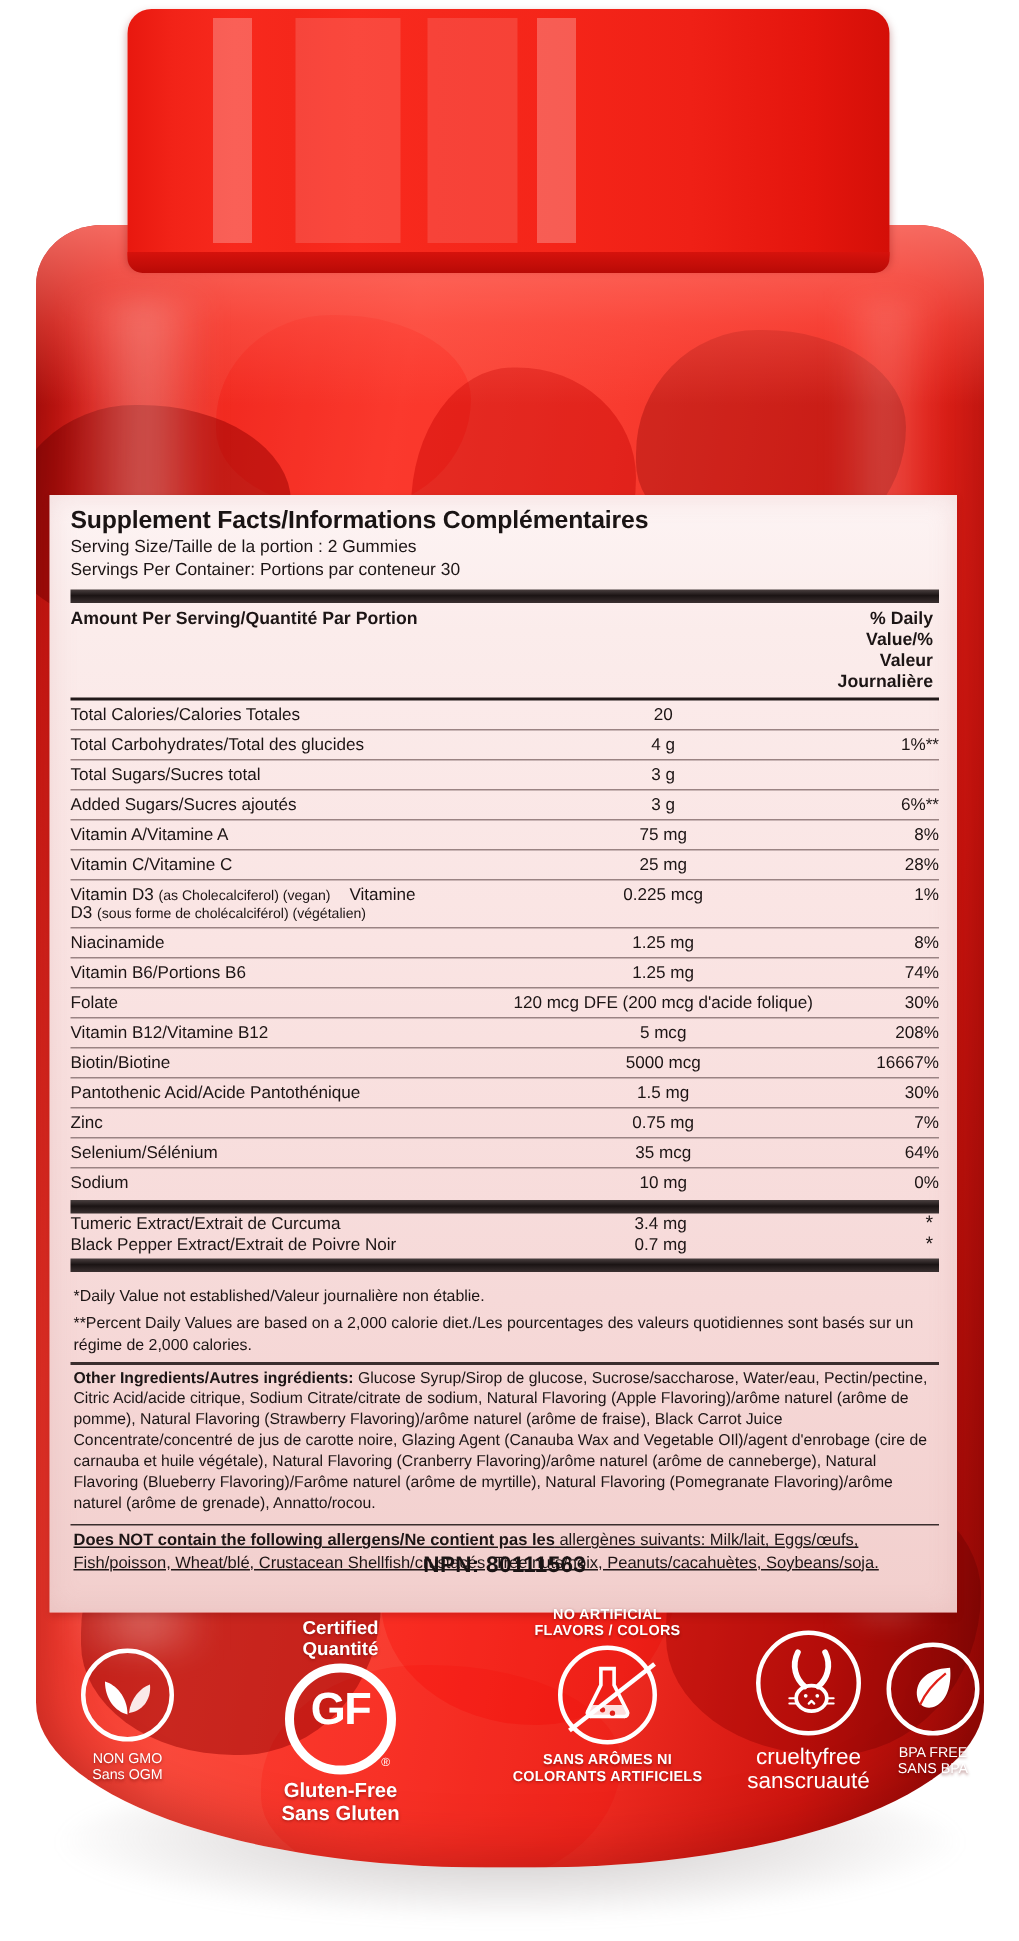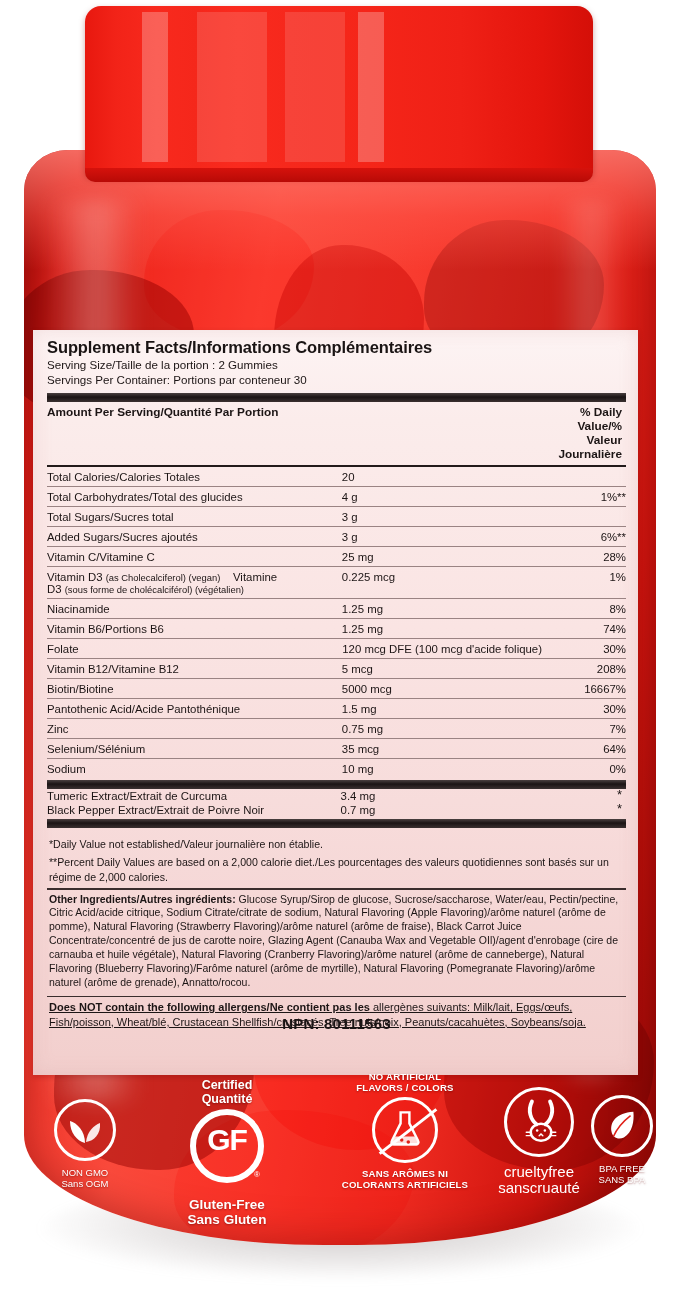--- a/index.html
+++ b/index.html
@@ -77,21 +77,21 @@
 
   .bar-thick{height:9px;background:linear-gradient(180deg,#4a4040 0%,#1b1414 45%,#3a3030 100%);margin:5px 0 0 0;}
   .bar-thin{height:2.5px;background:#221a1a;}
   .rule-strong{height:1.6px;background:#3a2d2d;}
 
   table.facts{width:100%;border-collapse:collapse;font-size:11.4px;}
   table.facts td{padding:3.5px 0 3.5px 0;vertical-align:top;color:#1c1515;}
   table.facts tr.row td{border-bottom:1px solid #9a8383;}
   table.facts tr.row:last-child td{border-bottom:none;}
   td.nm{width:300px;padding-right:4px;}
-  td.amt{width:205px;}
+  td.amt{width:205px;text-align:center;}
   td.dv{text-align:right;width:84px;padding-right:4px;}
   .hdr td{font-weight:bold;font-size:11.8px;padding:3px 0 4px 0;}
   .hdr td.dvh{text-align:right;padding-right:4px;}
   .small-note{font-size:9.4px;}
   .amt-wide{text-align:center;}
   .star{font-size:13px;line-height:.7;}
 
   .footnotes{font-size:10.6px;line-height:1.35;padding:5px 0 0 2px;color:#1c1515;}
   .footnotes p{margin:4px 0;}
 
@@ -181,20 +181,25 @@
               <td class="nm">Total Sugars/Sucres total</td>
               <td class="amt">3 g</td>
               <td class="dv"></td>
             </tr>
             <tr class="row">
               <td class="nm">Added Sugars/Sucres ajoutés</td>
               <td class="amt">3 g</td>
               <td class="dv">6%**</td>
             </tr>
             <tr class="row">
+              <td class="nm">Vitamin A/Vitamine A</td>
+              <td class="amt">75 mg</td>
+              <td class="dv">8%</td>
+            </tr>
+            <tr class="row">
               <td class="nm">Vitamin C/Vitamine C</td>
               <td class="amt">25 mg</td>
               <td class="dv">28%</td>
             </tr>
             <tr class="row">
               <td class="nm">Vitamin D3 <span class="small-note">(as Cholecalciferol) (vegan)</span>&nbsp;&nbsp;&nbsp; Vitamine<br>D3 <span class="small-note">(sous forme de cholécalciférol) (végétalien)</span></td>
               <td class="amt">0.225 mcg</td>
               <td class="dv">1%</td>
             </tr>
             <tr class="row">
@@ -202,21 +207,21 @@
               <td class="amt">1.25 mg</td>
               <td class="dv">8%</td>
             </tr>
             <tr class="row">
               <td class="nm">Vitamin B6/Portions B6</td>
               <td class="amt">1.25 mg</td>
               <td class="dv">74%</td>
             </tr>
             <tr class="row">
               <td class="nm">Folate</td>
-              <td class="amt amt-wide">120 mcg DFE (100 mcg d'acide folique)</td>
+              <td class="amt amt-wide">120 mcg DFE (200 mcg d'acide folique)</td>
               <td class="dv">30%</td>
             </tr>
             <tr class="row">
               <td class="nm">Vitamin B12/Vitamine B12</td>
               <td class="amt">5 mcg</td>
               <td class="dv">208%</td>
             </tr>
             <tr class="row">
               <td class="nm">Biotin/Biotine</td>
               <td class="amt">5000 mcg</td>
@@ -299,21 +304,21 @@
       <div class="bt">Sans OGM</div>
     </div>
 
     <div class="badge" style="left:118px;top:-6px;width:170px;">
       <div class="cert-top">Certified</div>
       <div class="cert-top">Quantité</div>
       <div class="ring" style="width:74px;height:74px;border-width:6px;margin-top:2px;">
         <div class="gf-text" style="position:absolute;left:0;right:0;top:10px;">GF</div>
         <span class="reg">®</span>
       </div>
-      <div class="bt big" style="margin-top:14px;">Gluten-Free</div>
+      <div class="bt big" style="margin-top:3px;">Gluten-Free</div>
       <div class="bt big">Sans Gluten</div>
     </div>
 
     <div class="badge" style="left:288px;top:-14px;width:186px;">
       <div class="bt caps">NO ARTIFICIAL</div>
       <div class="bt caps">FLAVORS / COLORS</div>
       <div class="ring" style="width:66px;height:66px;margin-top:3px;">
         <svg viewBox="0 0 40 40" width="44" height="44" style="position:absolute;left:8px;top:8px;">
           <path d="M16 4 h8 v10 l8 16 a2 2 0 0 1 -2 3 h-20 a2 2 0 0 1 -2 -3 l8 -16 z" fill="none" stroke="#fff" stroke-width="2.2"></path>
           <path d="M11 26 h18 l3 5 a2 2 0 0 1 -2 3 h-20 a2 2 0 0 1 -2 -3 z" fill="#fff" opacity=".85"></path>

